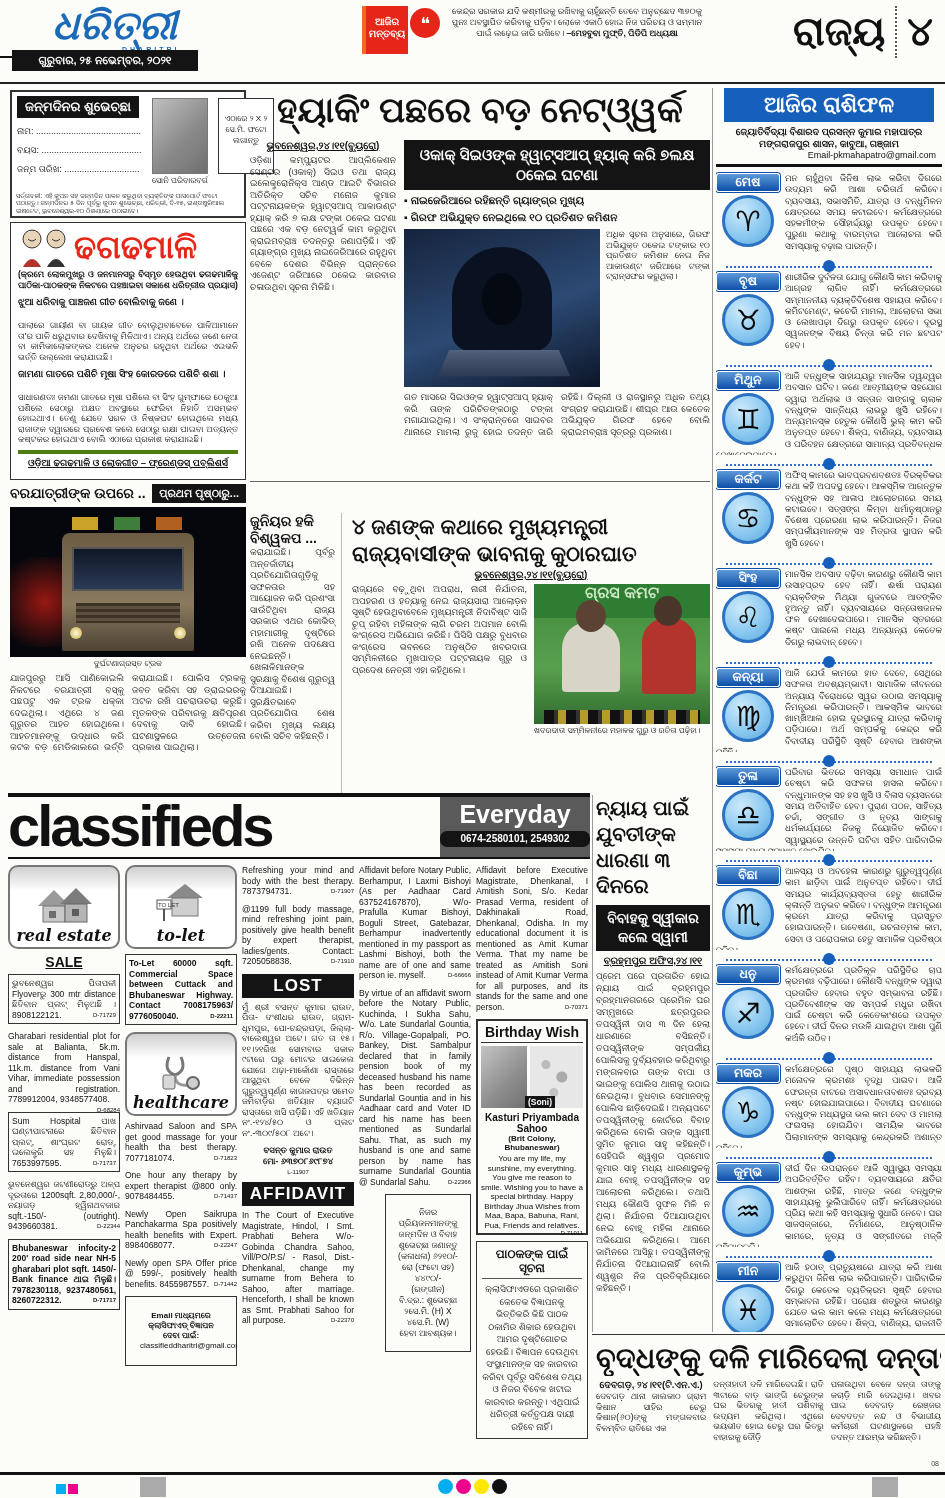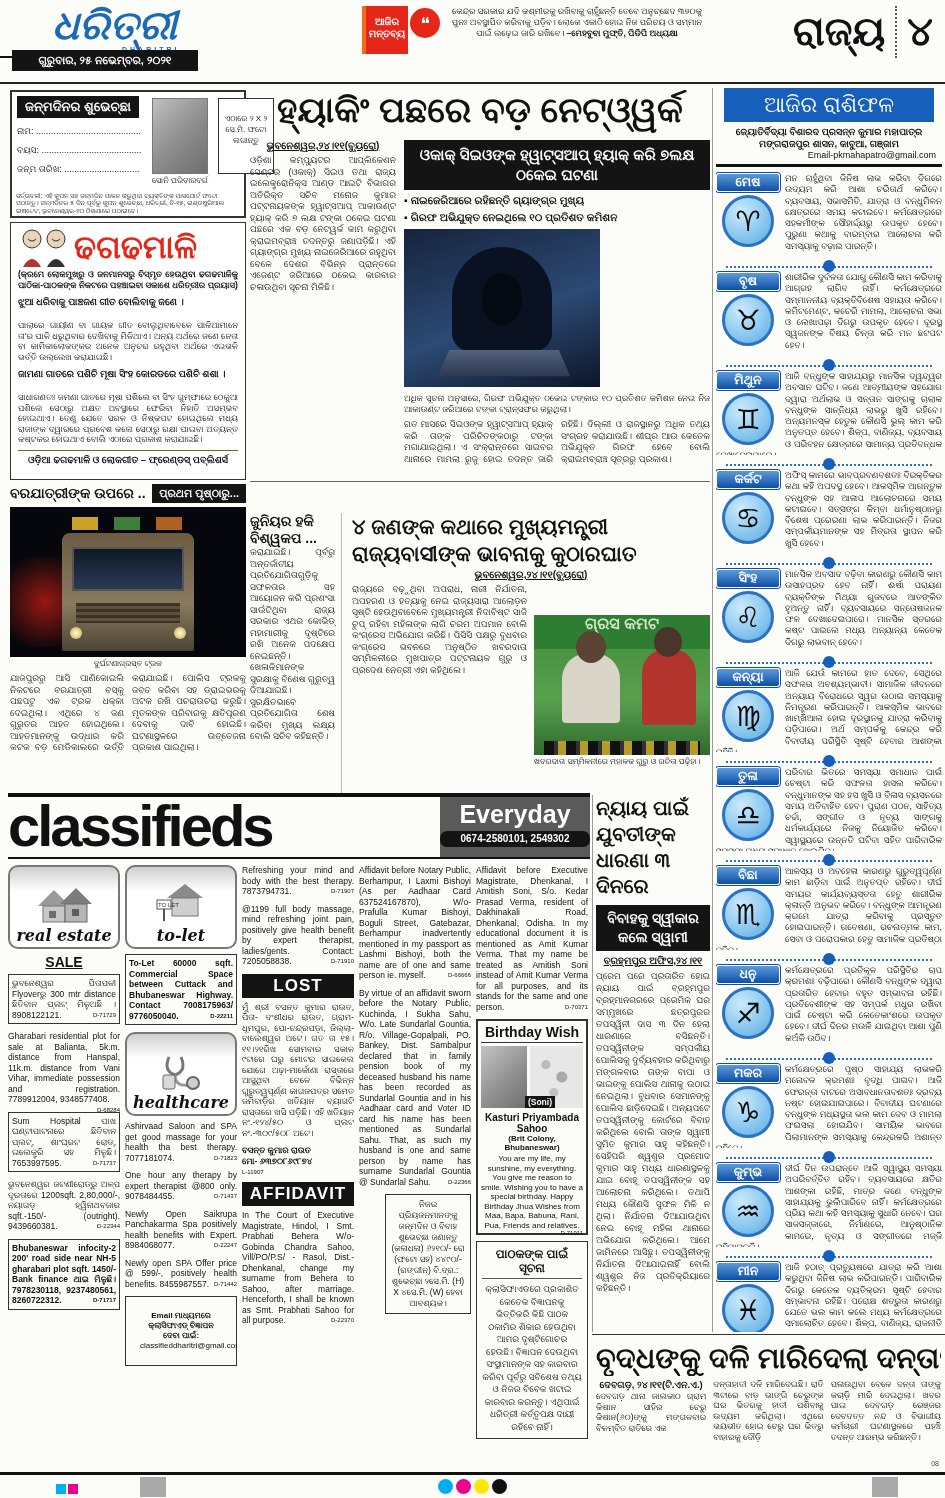--- a/index.html
+++ b/index.html
@@ -54,22 +54,22 @@
 
   
   .dhaga-box { left:10px; top:222px; width:236px; height:258px; border:1.5px solid #333;
                padding:4px 7px; background:#fff; }
   .dhaga-head { display:flex; align-items:center; gap:4px; }
   .dhaga-title { color:#e62619; font-size:32px; font-weight:bold;
                  font-family:"DejaVu Serif","Liberation Serif",serif; }
   .dhaga-intro { font-size:8.5px; line-height:10.5px; font-weight:bold; margin-top:2px; }
   .dhaga-verse { font-size:9.5px; font-weight:bold; margin-top:6px; line-height:12px; }
   .dhaga-para { font-size:8.5px; line-height:10.5px; margin-top:12px; }
-  .dhaga-footer { border-top:1px solid #4d7c0f; margin-top:5px; padding-top:3px; font-size:9.5px;
-                  font-weight:bold; text-align:center; }
+  .dhaga-footer { border-top:4px solid #4d7c0f; margin-top:5px; padding-top:3px; font-size:9.5px;
+                  font-weight:bold; text-align:center;text-decoration:underline; }
 
   
   .baraj { left:10px; top:484px; width:236px; height:306px; }
   .baraj-head { display:flex; align-items:center; gap:6px; }
   .baraj-title { font-size:14px; font-weight:bold; white-space:nowrap; overflow:hidden; }
   .baraj-cont { background:#141414; color:#fff; font-size:11px; font-weight:bold;
                 padding:3px 7px; white-space:nowrap; }
   .truck-photo { position:relative; width:236px; height:150px; background:#05070c; margin-top:4px;
                  overflow:hidden; }
   .truck-glow { position:absolute; left:-20px; bottom:10px; width:110px; height:90px;
@@ -93,21 +93,21 @@
   .hack-cols { display:flex; gap:8px; margin-top:4px; }
   .hack-left { width:146px; }
   .dateline { font-size:10px; font-weight:bold; text-align:center; text-decoration:underline;
               margin-bottom:3px; white-space:nowrap; overflow:hidden; }
   .hack-left-body { height:318px; overflow:hidden; }
   .hack-right { flex:1; }
   .hack-subhead { background:#141414; color:#fff; font-size:15px; font-weight:bold;
                   text-align:center; line-height:20px; padding:5px 6px; }
   .hack-bullet { font-size:10.5px; font-weight:bold; margin-top:4px; white-space:nowrap; overflow:hidden; }
   .hack-bullet::before { content:"▪ "; }
-  .hack-media { display:flex; gap:6px; margin-top:5px;flex-direction:column; }
+  .hack-media { display:flex; gap:6px; margin-top:5px; }
   .hacker-photo { position:relative; width:196px; height:158px; overflow:hidden;
                   background:linear-gradient(160deg,#16243d,#2c4a74 55%,#0c1527); flex:none; }
   .hood { position:absolute; left:48px; top:18px; width:100px; height:104px;
           background:#0a1120; border-radius:50px 50px 18px 18px; }
   .hood-face { position:absolute; left:78px; top:44px; width:40px; height:52px;
                background:#050a12; border-radius:50%; }
   .laptop { position:absolute; left:40px; top:118px; width:120px; height:30px;
             background:linear-gradient(#53627d,#2d3a52); transform:perspective(80px) rotateX(30deg); }
   .hack-side { font-size:8.5px; line-height:10.5px; overflow:hidden; }
   .hack-more { margin-top:5px; column-count:2; column-gap:8px; height:92px; overflow:hidden; }
@@ -115,21 +115,21 @@
   
   .rule-mid { left:250px; top:481px; width:460px; border-top:1px solid #666; }
   .cong { left:250px; top:513px; width:460px; height:302px; }
   .hockey-col { float:left; width:92px; height:300px; overflow:hidden; padding-right:6px;
                 border-right:1px solid #bbb; }
   .hockey-title { font-size:14px; font-weight:bold; line-height:17px; }
   .cong-main { margin-left:102px; }
   .cong-headline { font-size:21px; font-weight:bold; line-height:27px; height:56px; overflow:hidden; }
   .cong-flex { display:flex; gap:7px; margin-top:3px; }
   .cong-text { flex:1; height:218px; overflow:hidden; }
-  .cong-fig { width:176px; flex:none;margin-top:31px; }
+  .cong-fig { width:176px; flex:none; }
   .press-photo { position:relative; width:176px; height:140px; overflow:hidden;
                  background:linear-gradient(#3f8a3c,#59a04e 60%,#2f6b2e); }
   .press-banner { position:absolute; left:0; top:0; width:176px; height:34px;
                   background:#2e7d32; color:#cfe9c4; font-size:16px; font-weight:bold;
                   text-align:center; overflow:hidden; }
   .person1 { position:absolute; left:28px; top:38px; width:58px; height:70px;
              background:#d8d4c8; border-radius:26px 26px 4px 4px; }
   .head1 { position:absolute; left:42px; top:16px; width:30px; height:32px; background:#5b4333;
            border-radius:50%; }
   .person2 { position:absolute; left:108px; top:34px; width:54px; height:76px;
@@ -155,23 +155,23 @@
               background:linear-gradient(#cfcfcf,#fff 30%); padding-bottom:2px; }
   .cat-label { font-family:"DejaVu Serif","Liberation Serif",serif; font-style:italic;
                font-weight:bold; font-size:16px; }
   .sale-head { text-align:center; font-size:14px; font-weight:bold; text-decoration:underline;
                margin:2px 0 4px; }
   .ad { font-size:8.5px; line-height:10.5px; text-align:justify; margin-bottom:7px; }
   .ad.boxed { border:1.5px solid #333; padding:3px; }
   .dnum { font-size:6px; float:right; }
   .black-head { background:#141414; color:#fff; font-weight:bold; font-size:17px;
                 text-align:center; padding:2px 0; margin:4px 0; letter-spacing:1px; }
-  .lost-sign { text-align:left; font-size:8.5px; font-weight:bold; line-height:11px; }
+  .lost-sign { text-align:center; font-size:8.5px; font-weight:bold; line-height:11px; }
   .email-box { border:1.5px solid #333; padding:14px; font-size:8px; text-align:center; line-height:10px; }
-  .promo-box { border:1.5px solid #333; padding:4px; font-size:8.5px; line-height:11px;
+  .promo-box { border:1.5px solid #333; padding:12px; font-size:8.5px; line-height:11px;
                text-align:center; margin-top:6px;margin-left:26px; }
   .bw-box { border:2px solid #333; padding:3px; margin-bottom:6px; }
   .bw-title { font-size:14px; font-weight:bold; text-align:center; border-bottom:1.5px solid #333;
               padding-bottom:2px; }
   .bw-media { display:flex; gap:3px; margin-top:3px; }
   .bw-photo { width:46px; height:62px; background:linear-gradient(135deg,#c4c4c4,#8d8d8d 60%,#707070); position:relative;text-align:right; }
   .bw-flowers { flex:1; height:62px; background:
      radial-gradient(circle at 30% 30%, #bbb 4px, transparent 5px),
      radial-gradient(circle at 60% 50%, #aaa 5px, transparent 6px),
      radial-gradient(circle at 45% 75%, #c2c2c2 4px, transparent 5px),
@@ -197,21 +197,21 @@
   .ele-rule { left:592px; top:1334px; width:353px; border-top:1.5px solid #333; }
   .ele { left:596px; top:1340px; width:345px; height:128px; overflow:hidden; }
   .ele-headline { font-size:29px; font-weight:bold; text-align:center; white-space:nowrap;
                   overflow:hidden; line-height:36px; }
   .ele-cols { display:flex; gap:7px; margin-top:3px; }
   .ele-col { flex:1; font-size:8.5px; line-height:10.5px; text-align:justify; overflow:hidden; height:86px; }
   .ele-date { font-weight:bold; text-align:center; font-size:9.5px; line-height:12px; }
 
   
   .astro { left:716px; top:88px; width:226px; height:1244px; overflow:hidden; }
-  .astro-title { background:#1660bb; color:#fff; font-size:22px; font-weight:normal;
+  .astro-title { background:#1660bb; color:#fff; font-size:22px; font-weight:bold;
                  text-align:center; padding:4px 0; margin:0 8px; }
   .astro-by { font-size:9.5px; font-weight:bold; text-align:center; margin-top:4px; line-height:12px; }
   .astro-email { font-size:9px; text-align:right; padding-right:6px; }
   .astro-sep { border-top:3px solid #111; margin:4px 0 2px; }
   .h-entry { overflow:hidden; height:88px; padding-top:4px; }
   .h-badge { float:left; width:64px; margin-right:5px; text-align:center; }
   .h-label { display:block; background:linear-gradient(#5d9ad9,#0d4fa8); color:#fff;
              font-weight:bold; font-size:12.5px; padding:1px 0; border-radius:3px;
              border:1px solid #fff; box-shadow:0 0 0 1px #0d4fa8; }
   .h-icon { width:52px; height:52px; margin:3px auto 0; border-radius:50%;

